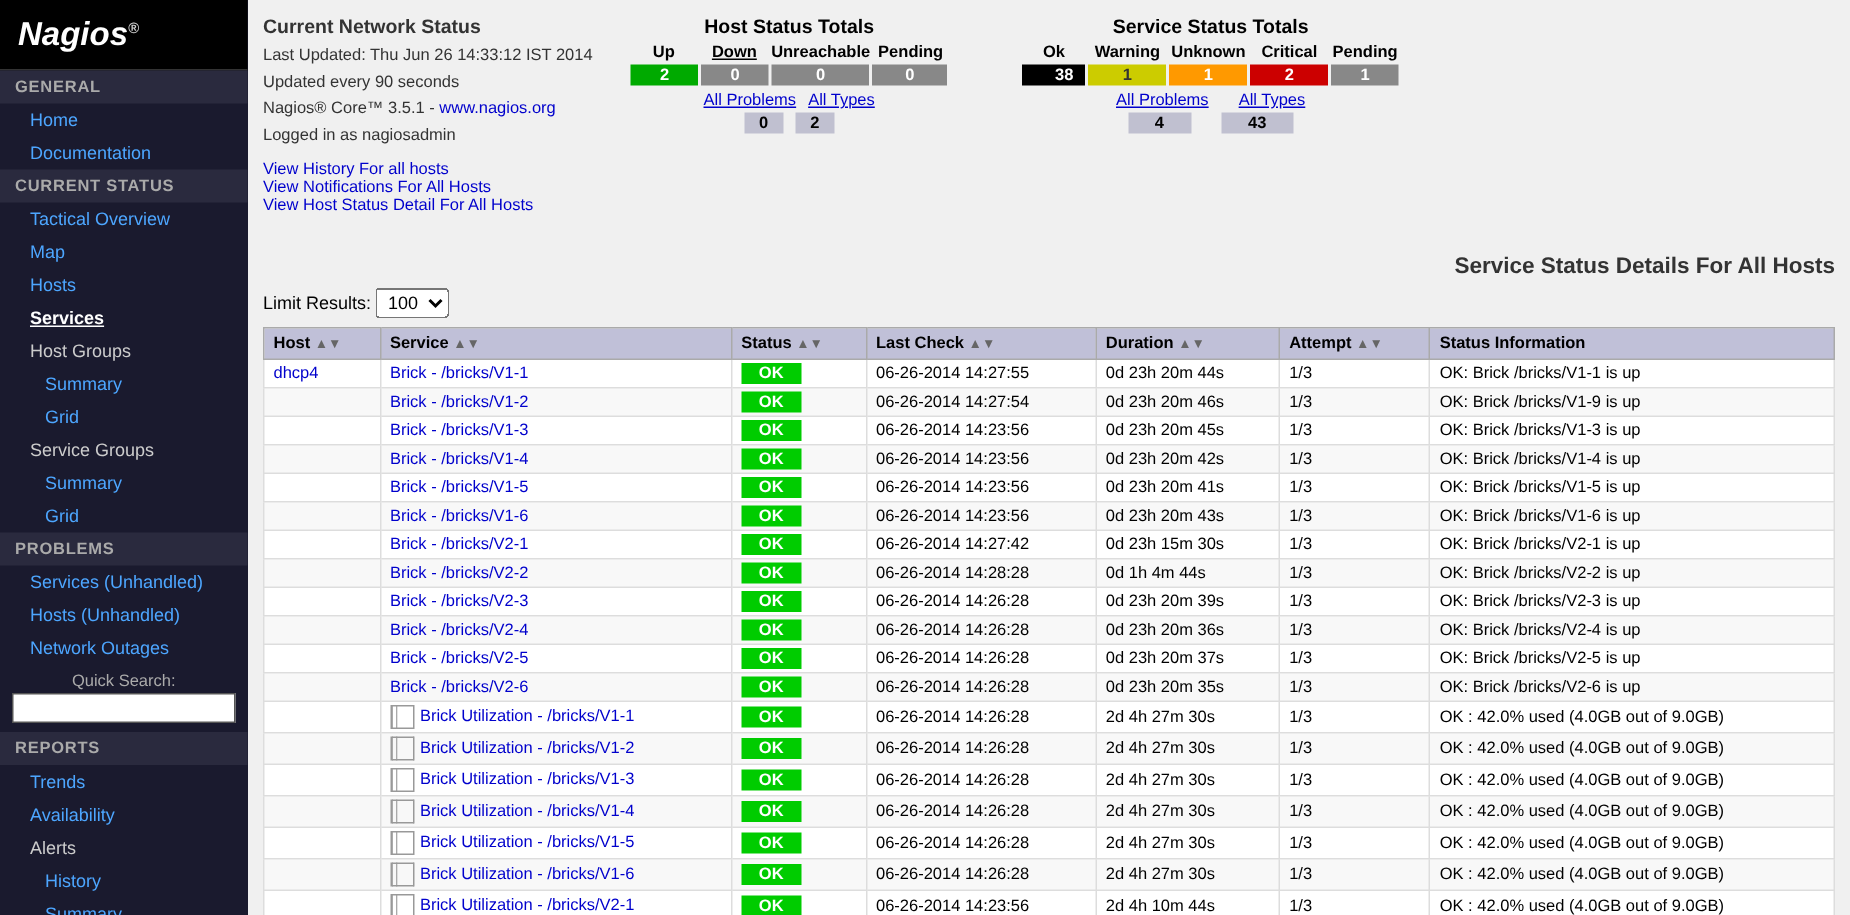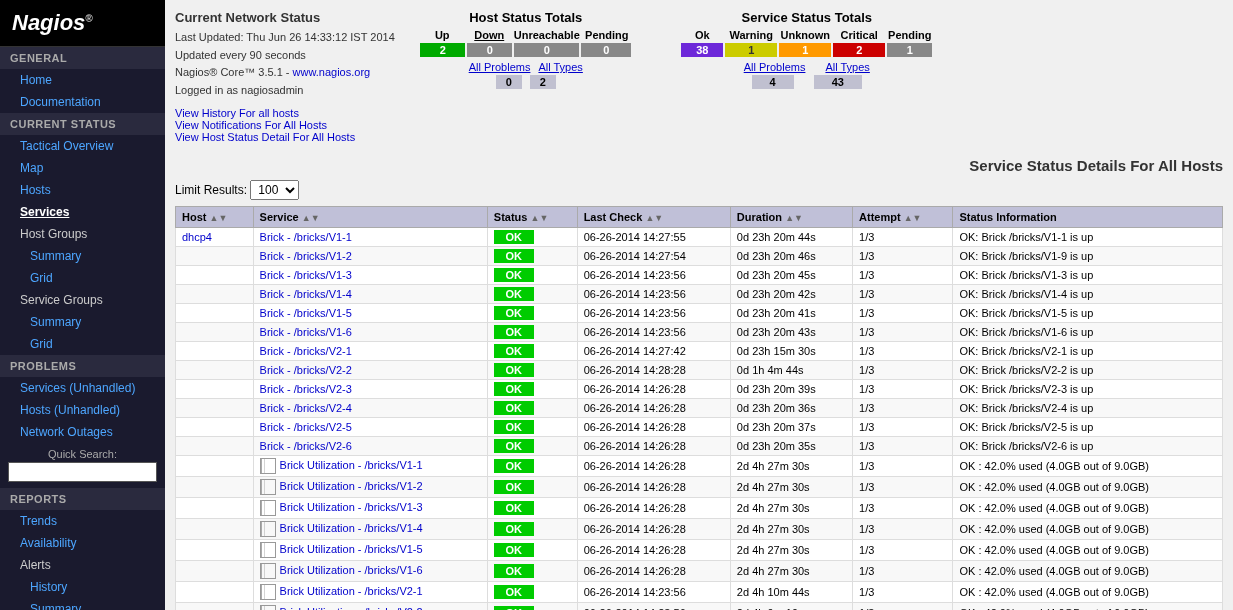--- a/index.html
+++ b/index.html
@@ -154,21 +154,21 @@
   <div class="sidebar-item indent2">Summary</div>
   
   
   
 
   
 </div>
 
 <div id="main">
 
-  <div style="display:flex; gap:16px; align-items:flex-start; margin-bottom:8px;">
+  <div style="display:flex; gap:16px; align-items:flex-start; margin-bottom:20px;">
 
     <div style="min-width:200px;">
       <div style="font-size:13px; font-weight:bold; color:#333; margin-bottom:4px;">Current Network Status</div>
       <div class="network-info">
         <div>Last Updated: Thu Jun 26 14:33:12 IST 2014</div>
         <div>Updated every 90 seconds</div>
         <div>
           <span>Nagios® Core™ 3.5.1 - </span><a href="#">www.nagios.org</a>
         </div>
         <div>Logged in as nagiosadmin</div>
@@ -207,21 +207,21 @@
     <div style="text-align:center; min-width:300px;">
       <div style="font-size:13px; font-weight:bold; margin-bottom:4px;">Service Status Totals</div>
       <div style="display:flex; gap:2px; justify-content:center; font-size:11px; font-weight:bold; margin-bottom:2px;">
         <span style="min-width:42px;">Ok</span>
         <span style="min-width:52px;">Warning</span>
         <span style="min-width:52px;">Unknown</span>
         <span style="min-width:52px;">Critical</span>
         <span style="min-width:45px;">Pending</span>
       </div>
       <div style="display:flex; gap:2px; justify-content:center; margin-bottom:4px;">
-        <span class="ok-badge" style="min-width:42px; background:#6d28d9;">38</span>
+        <span class="ok-badge" style="min-width:42px; background:#000000;text-align:right;">38</span>
         <span class="ok-badge" style="min-width:52px; background:#cccc00; color:#333;">1</span>
         <span class="ok-badge" style="min-width:52px; background:#ff9900;">1</span>
         <span class="ok-badge" style="min-width:52px; background:#cc0000;">2</span>
         <span class="ok-badge" style="min-width:45px; background:#888;">1</span>
       </div>
       <div style="display:flex; gap:20px; justify-content:center;">
         <a href="#" style="color:#00c; font-size:11px;">All Problems</a>
         <a href="#" style="color:#00c; font-size:11px;">All Types</a>
       </div>
       <div style="display:flex; gap:20px; justify-content:center; margin-top:2px;">

